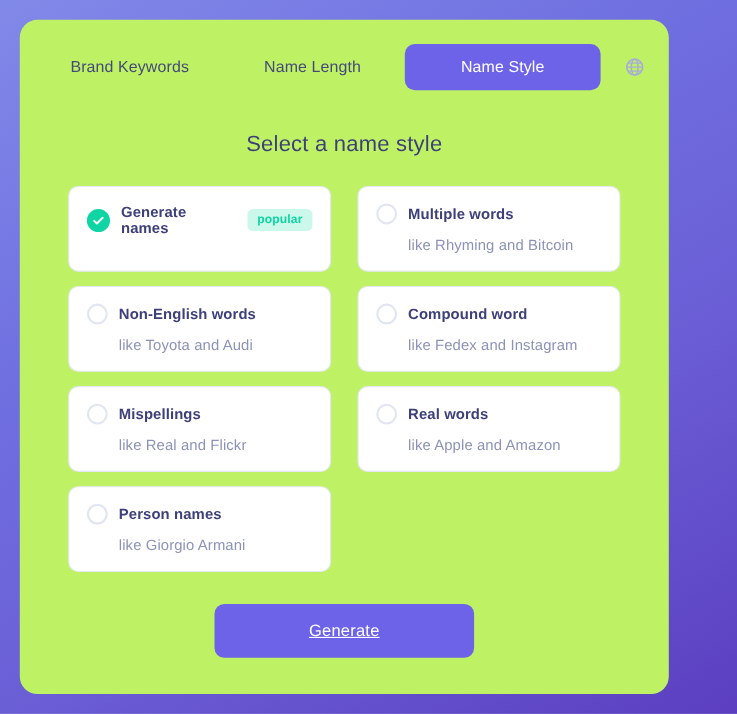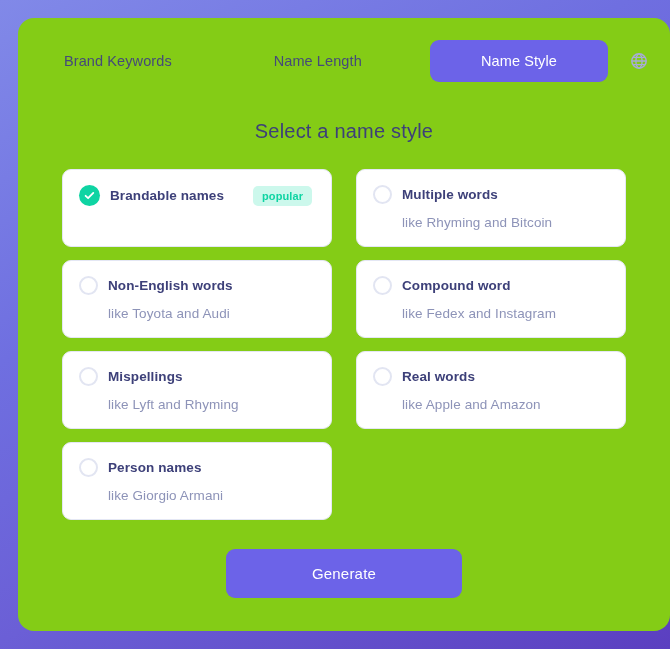--- a/index.html
+++ b/index.html
@@ -15,23 +15,23 @@
     background: linear-gradient(150deg, #8189e8 0%, #6f6fe0 35%, #6b5fd6 62%, #5b3fc0 100%);
     display: flex;
     align-items: flex-start;
     justify-content: center;
   }
 
   .app-panel {
     position: absolute;
     left: 18px;
     top: 18px;
-    width: 652px;
+    width: 590px;
     height: 613px;
-    background: #84cc16;
+    background: #bef264;
     border-radius: 16px;
     overflow: hidden;
   }
 
   
   .tabbar {
     display: flex;
     align-items: center;
     justify-content: center;
     height: 86px;
@@ -168,20 +168,21 @@
     background: #6c63e8;
     color: #ffffff;
     border: none;
     border-radius: 9px;
     font-size: 15px;
     font-family: "Liberation Sans", sans-serif;
     padding: 16px 0;
     width: 236px;
     cursor: pointer;
     letter-spacing: 0.2px;
+    text-decoration: underline;
   }
 </style>
 </head>
 <body>
 
 <div class="app-panel">
 
   <div class="tabbar">
     <button class="tab">Brand Keywords</button>
     <span class="tab-spacer"></span>
@@ -203,21 +204,21 @@
 
   <div class="options-grid">
 
     <div class="option-card">
       <div class="option-top">
         <span class="radio-checked">
           <svg width="13" height="13" viewBox="0 0 13 13" aria-hidden="true">
             <path d="M2.6 6.8 L5.1 9.2 L10.3 3.9" stroke="#ffffff" stroke-width="1.8" fill="none" stroke-linecap="round" stroke-linejoin="round"></path>
           </svg>
         </span>
-        <span class="option-title">Brandable names</span>
+        <span class="option-title">Generate names</span>
         <span class="badge">popular</span>
       </div>
     </div>
 
     <div class="option-card">
       <div class="option-top">
         <span class="radio"></span>
         <span class="option-title">Multiple words</span>
       </div>
       <div class="option-sub">like Rhyming and Bitcoin</div>
@@ -237,21 +238,21 @@
         <span class="option-title">Compound word</span>
       </div>
       <div class="option-sub">like Fedex and Instagram</div>
     </div>
 
     <div class="option-card">
       <div class="option-top">
         <span class="radio"></span>
         <span class="option-title">Mispellings</span>
       </div>
-      <div class="option-sub">like Lyft and Rhyming</div>
+      <div class="option-sub">like Real and Flickr</div>
     </div>
 
     <div class="option-card">
       <div class="option-top">
         <span class="radio"></span>
         <span class="option-title">Real words</span>
       </div>
       <div class="option-sub">like Apple and Amazon</div>
     </div>
 

